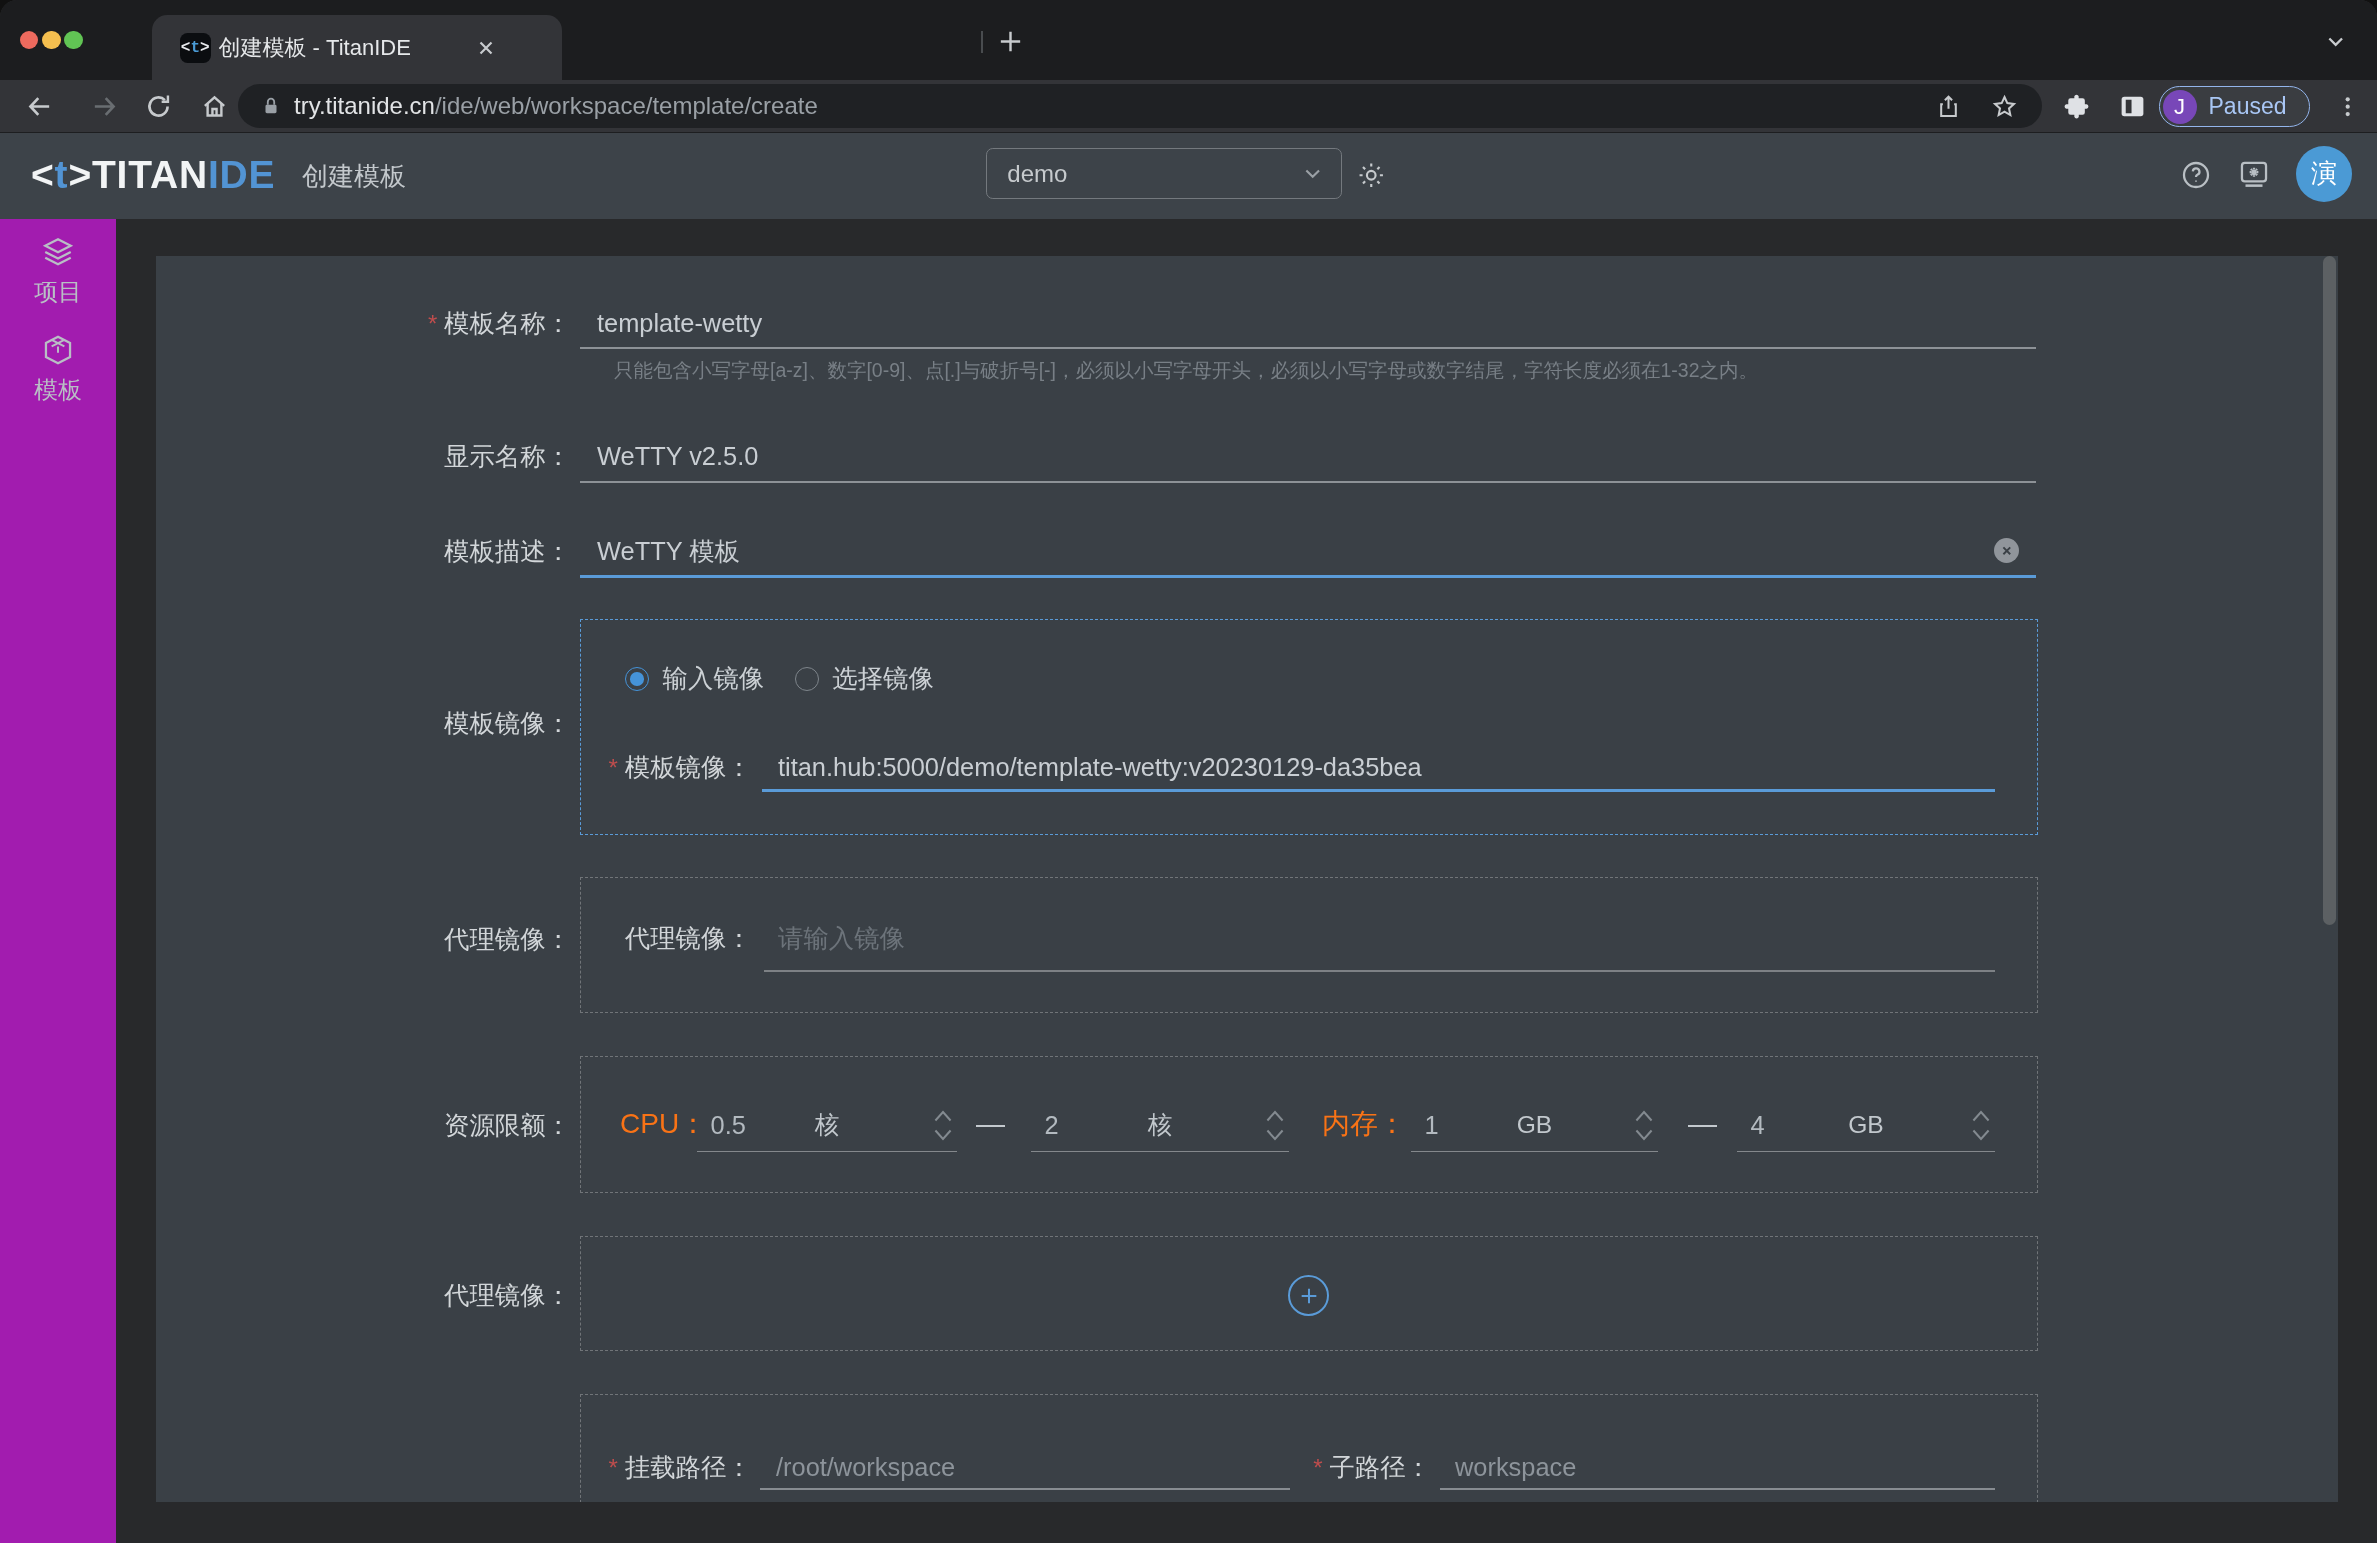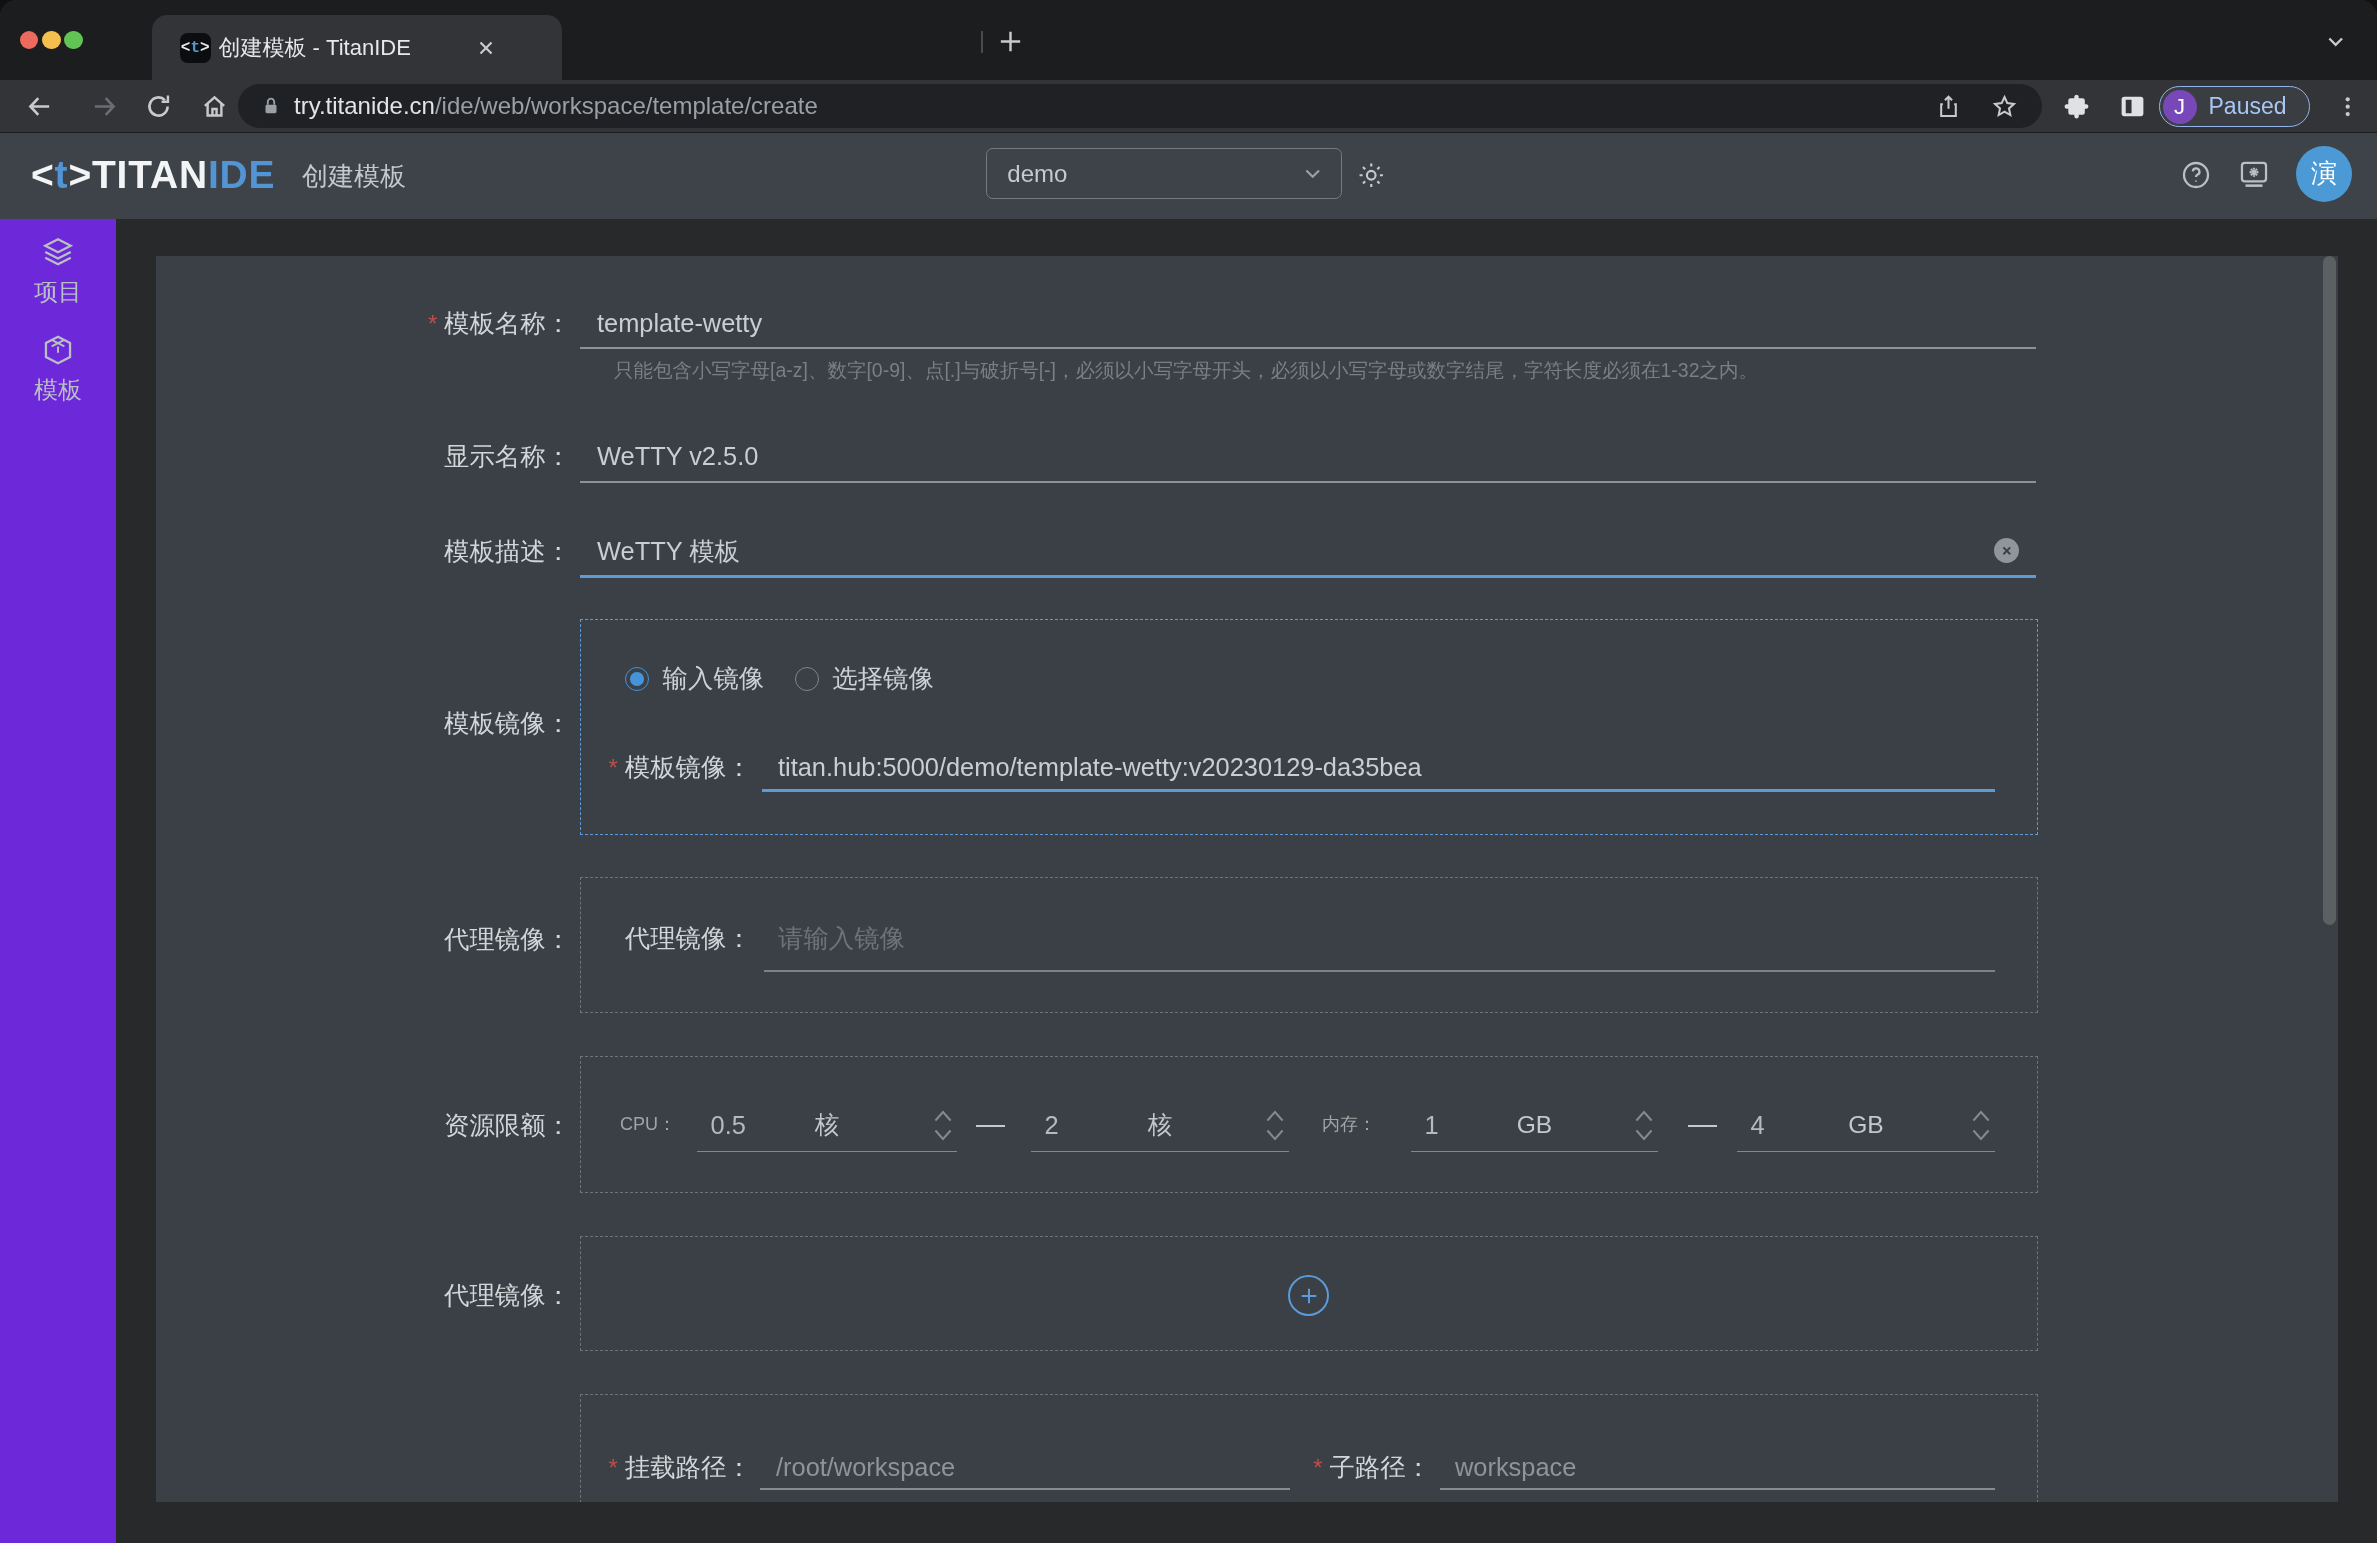--- a/index.html
+++ b/index.html
@@ -42,21 +42,21 @@
   .logo{position:absolute; left:31px; top:15.3px; height:54px; display:flex; align-items:center; font-weight:bold; font-size:39px; letter-spacing:0.8px; color:#f2f4f5; white-space:nowrap;}
   .logo .blue{color:#5294d4;}
   .page-title{position:absolute; left:302px; top:25.4px; height:36px; line-height:36px; font-size:26px; color:#c3c8cc;}
   .ws-select{position:absolute; left:986px; top:15.3px; width:356px; height:51px; border:0.8px solid #74797e; border-radius:6.8px; display:flex; align-items:center;}
   .ws-select .sel-val{font-size:24px; color:#c6cacd; margin-left:20.3px; flex:1;}
   .hbtn{position:absolute; top:25.4px; width:34px; height:34px; display:flex; align-items:center; justify-content:center;}
   .avatar{position:absolute; left:2296px; top:12.7px; width:56px; height:56px; border-radius:50%; background:#4b9ad5; color:#fff; font-size:26px; display:flex; align-items:center; justify-content:center;}
 
   
   .content{position:absolute; left:0; top:219px; width:100%; height:1325px; background:#28292b;}
-  .sidebar{position:absolute; left:0; top:0; width:116px; height:100%; background:#6d28d9;}
+  .sidebar{position:absolute; left:0; top:0; width:116px; height:100%; background:#a21caf;}
   .side-item{position:absolute; left:0; width:116px; display:flex; flex-direction:column; align-items:center; color:#b9bfc5;}
   .side-item .slabel{font-size:24px; margin-top:6.8px;}
   .panel{position:absolute; left:156px; top:37px; width:2182px; height:1246px; background:#3a4046; overflow:hidden;}
   .scroll-thumb{position:absolute; left:2323px; top:37px; width:12.7px; height:669px; border-radius:6.8px; background:#5c6063;}
 
   
   .row-label{position:absolute; left:59px; width:356px; height:34px; line-height:34px; text-align:right; font-size:25.4px; color:#d2d6d9; white-space:nowrap;}
   .req{color:#bf4d4d; font-size:24px; margin-right:6.8px;}
   .fval{position:absolute; height:34px; line-height:34px; font-size:25.4px; color:#c9ced3; white-space:nowrap;text-align:right;}
   .muted{color:#8d949b;}
@@ -71,21 +71,21 @@
   .radio-row{position:absolute; left:44px; top:42px; height:34px; display:flex; align-items:center;}
   .radio{width:24px; height:24px; border-radius:50%; border:1.7px solid #7e858b;}
   .radio.sel{border-color:#4593d8; position:relative;}
   .radio.sel::after{content:""; position:absolute; inset:4.2px; border-radius:50%; background:#4593d8;}
   .radio-lbl{font-size:25.4px; color:#ccd1d5; margin:0 30.5px 0 13.6px;}
   .clear-btn{position:absolute; left:1838px; top:282px; width:25.4px; height:25.4px; border-radius:50%; background:#90959b; display:flex; align-items:center; justify-content:center;}
   .num-group{position:absolute; top:42px; height:53px; border-bottom:1.7px solid #84888c;}
   .num-val{position:absolute; left:13.6px; top:8.5px; height:34px; line-height:34px; font-size:25.4px; color:#b3bac0;}
   .num-unit{position:absolute; left:50%; transform:translateX(-50%); top:8.5px; height:34px; line-height:34px; font-size:24.6px; color:#c2c8cd;}
   .stepper{position:absolute; right:3.4px; top:7.6px;}
-  .res-lbl{position:absolute; top:50px; height:34px; line-height:34px; font-size:18px; color:#a3a3a3;}
+  .res-lbl{position:absolute; top:50px; height:34px; line-height:34px; font-size:28px; color:#f97316;}
   .dash{position:absolute; top:50px; height:34px; line-height:34px; font-size:29px; color:#c3c9ce;}
   .env-add{position:absolute; left:707px; top:38px; width:41px; height:41px; border-radius:50%; border:2.5px solid #5a9bd8; display:flex; align-items:center; justify-content:center;}
 </style>
 </head>
 <body>
 
 <div class="screen">
 
   <div class="tabstrip">
     <span class="light" style="left:19.5px; background:#ed6a5e;"></span>

